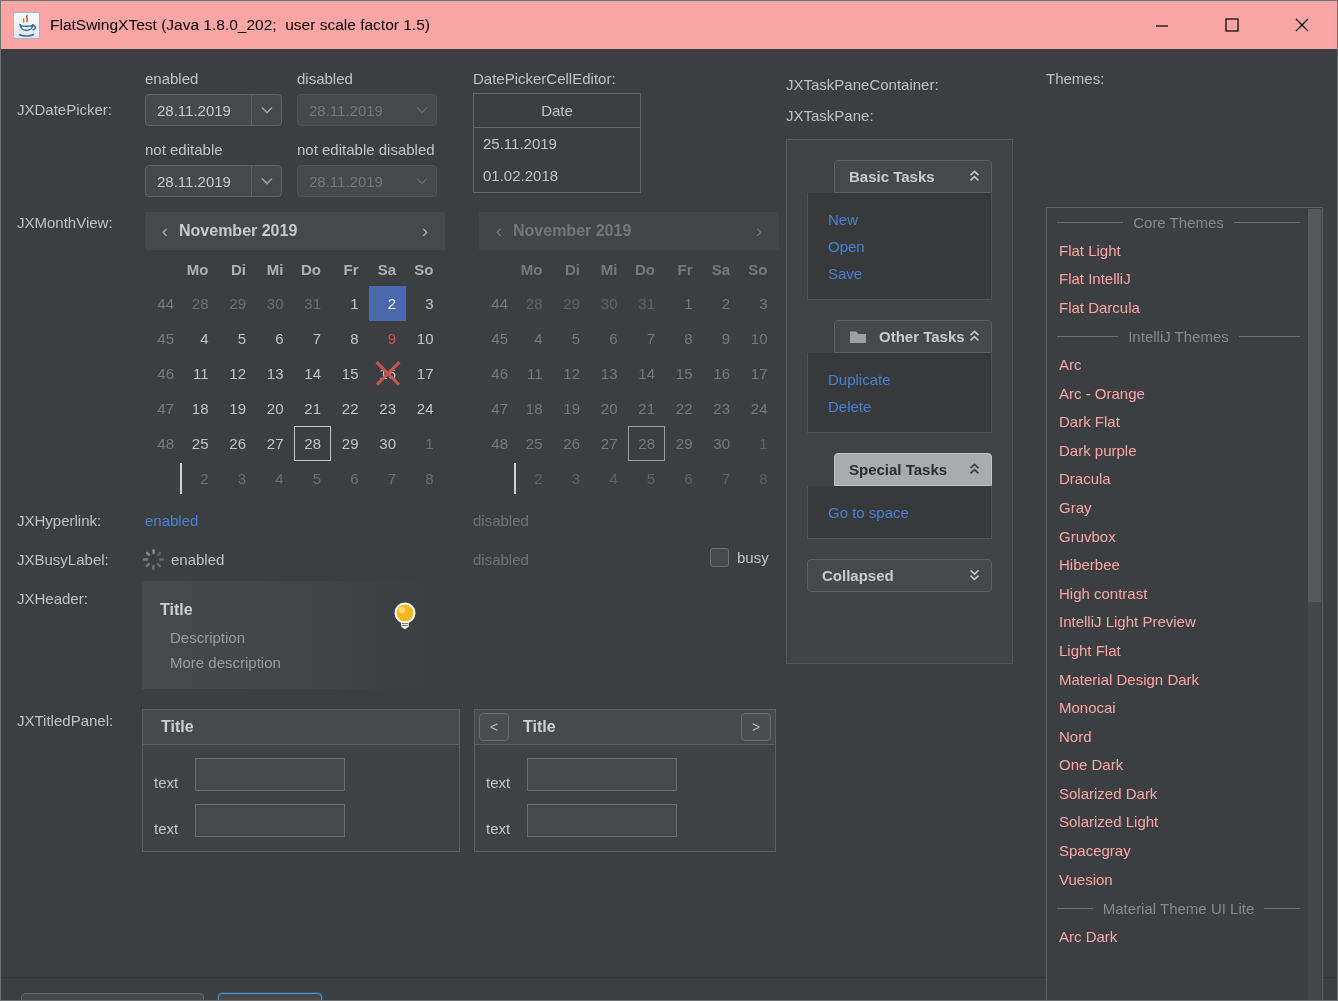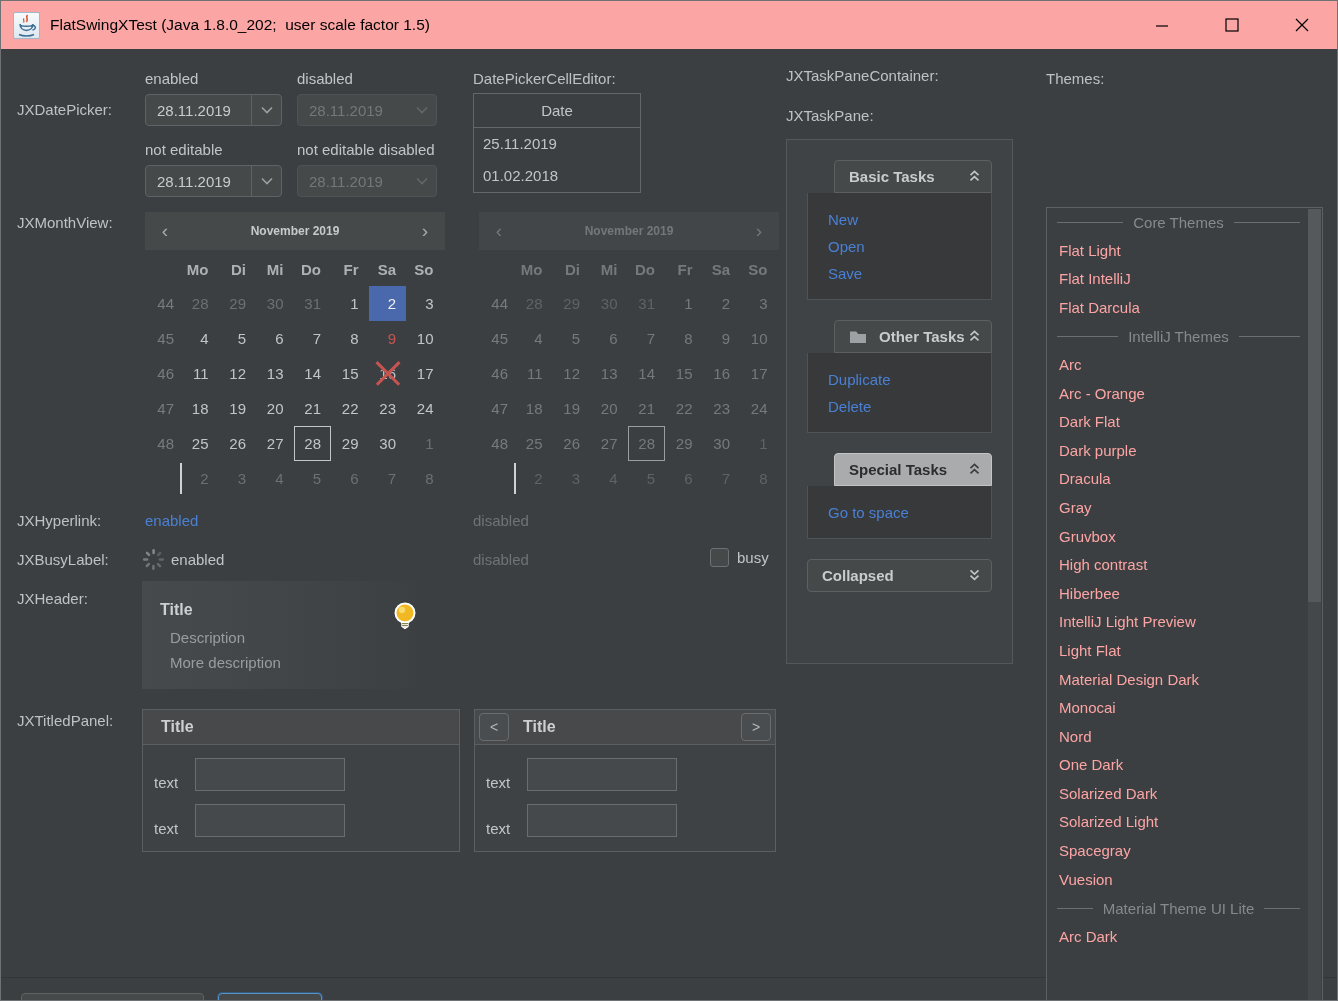--- a/index.html
+++ b/index.html
@@ -28,21 +28,21 @@
   .datepicker.disabled .dp-btn { border-left-color:transparent; color:#63676a; }
   .dp-label { margin-bottom:7px; color:#c2c5c7; }
   
   .datetable { width:168px; border:1px solid #646769; }
   .dt-header { height:34px; line-height:34px; text-align:center; border-bottom:1px solid #646769; }
   .dt-row { height:32px; line-height:32px; padding-left:9px; }
   
   .monthview { width:300px; }
   .mv-header { height:38px; background:#46494a; display:flex; align-items:center; padding:0 6px; }
   .mv-arrow { width:28px; text-align:center; font-size:19px; color:#a9acae; }
-  .mv-title { flex:1; text-align:center; font-weight:bold; font-size:12px; color:#c7cacc; }
+  .mv-title { flex:1; text-align:left; font-weight:bold; font-size:16px; color:#c7cacc; }
   .mv-row { display:flex; height:35px; }
   .mv-row.wd { height:34px; margin-top:2px; }
   .mv-wk { width:36px; display:flex; align-items:center; justify-content:flex-end; padding-right:7px;
            color:#787b7e; position:relative; }
   .mv-day { width:37.5px; display:flex; align-items:center; justify-content:flex-end; padding-right:10px;
             color:#c2c5c7; position:relative; }
   .mv-row.wd .mv-day { font-weight:bold; color:#aeb1b3; }
   .mv-day.out { color:#6d7073; }
   .mv-day.selected { background:#4a69ad; color:#edeff0; }
   .mv-day.red { color:#c75450; }
@@ -152,21 +152,21 @@
 
   <div class="content">
 
     <div class="abs sec-label" style="left:16px; top:52px">JXDatePicker:</div>
     <div class="abs sec-label" style="left:16px; top:165px">JXMonthView:</div>
     <div class="abs sec-label" style="left:16px; top:463px">JXHyperlink:</div>
     <div class="abs sec-label" style="left:16px; top:502px">JXBusyLabel:</div>
     <div class="abs sec-label" style="left:16px; top:541px">JXHeader:</div>
     <div class="abs sec-label" style="left:16px; top:663px">JXTitledPanel:</div>
     <div class="abs sec-label" style="left:472px; top:21px">DatePickerCellEditor:</div>
-    <div class="abs sec-label" style="left:785px; top:18px">JXTaskPaneContainer:</div>
+    <div class="abs sec-label" style="left:785px; top:27px">JXTaskPaneContainer:</div>
     <div class="abs sec-label" style="left:785px; top:58px">JXTaskPane:</div>
     <div class="abs sec-label" style="left:1045px; top:21px">Themes:</div>
 
     <div id="dp-area">
         <div class="abs" style="left: 144px; top: 21px; width: 137px;">
           <div class="dp-label">enabled</div>
           <div class="datepicker">
             <span class="dp-value">28.11.2019</span>
             <span class="dp-btn">
               <svg width="12" height="8">
@@ -513,22 +513,22 @@
             <span class="sep-lbl">IntelliJ Themes</span>
             <span class="line"></span>
           </div>
           <div class="th-item">Arc</div>
           <div class="th-item">Arc - Orange</div>
           <div class="th-item">Dark Flat</div>
           <div class="th-item">Dark purple</div>
           <div class="th-item">Dracula</div>
           <div class="th-item">Gray</div>
           <div class="th-item">Gruvbox</div>
+          <div class="th-item">Hiberbee</div>
           <div class="th-item">High contrast</div>
-          <div class="th-item">Hiberbee</div>
           <div class="th-item">IntelliJ Light Preview</div>
           <div class="th-item">Light Flat</div>
           <div class="th-item">Material Design Dark</div>
           <div class="th-item">Monocai</div>
           <div class="th-item">Nord</div>
           <div class="th-item">One Dark</div>
           <div class="th-item">Solarized Dark</div>
           <div class="th-item">Solarized Light</div>
           <div class="th-item">Spacegray</div>
           <div class="th-item">Vuesion</div>

